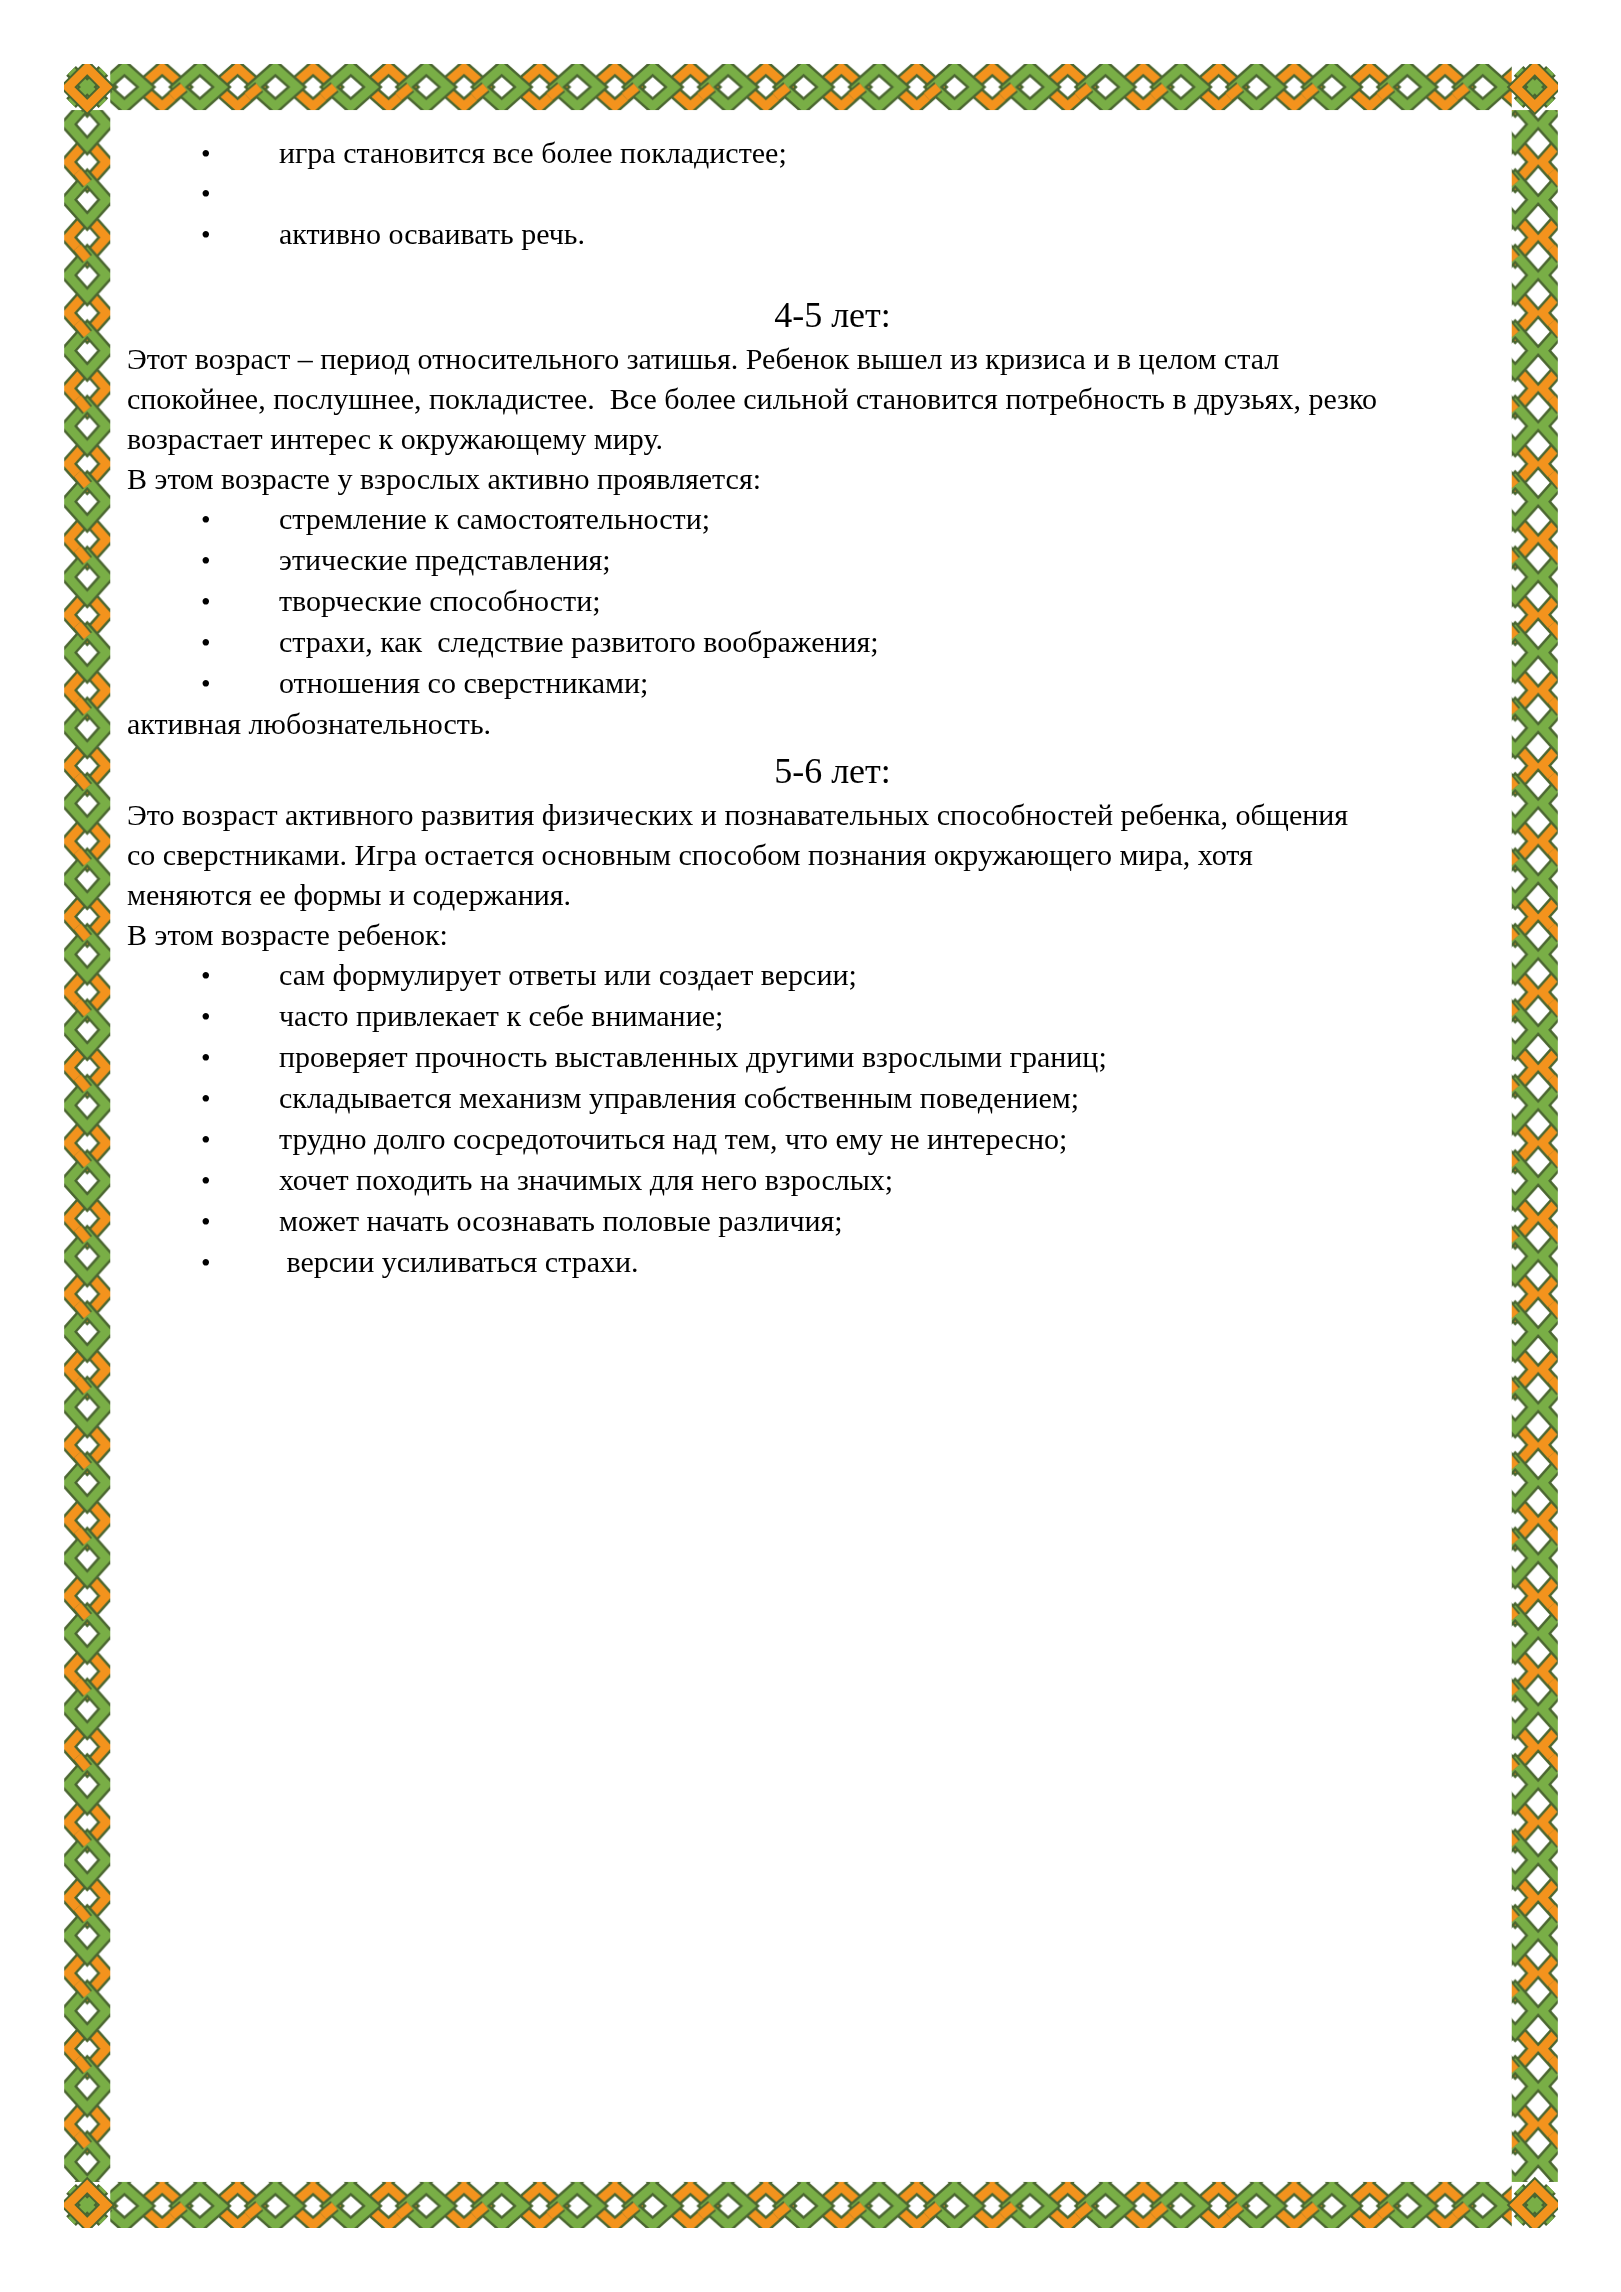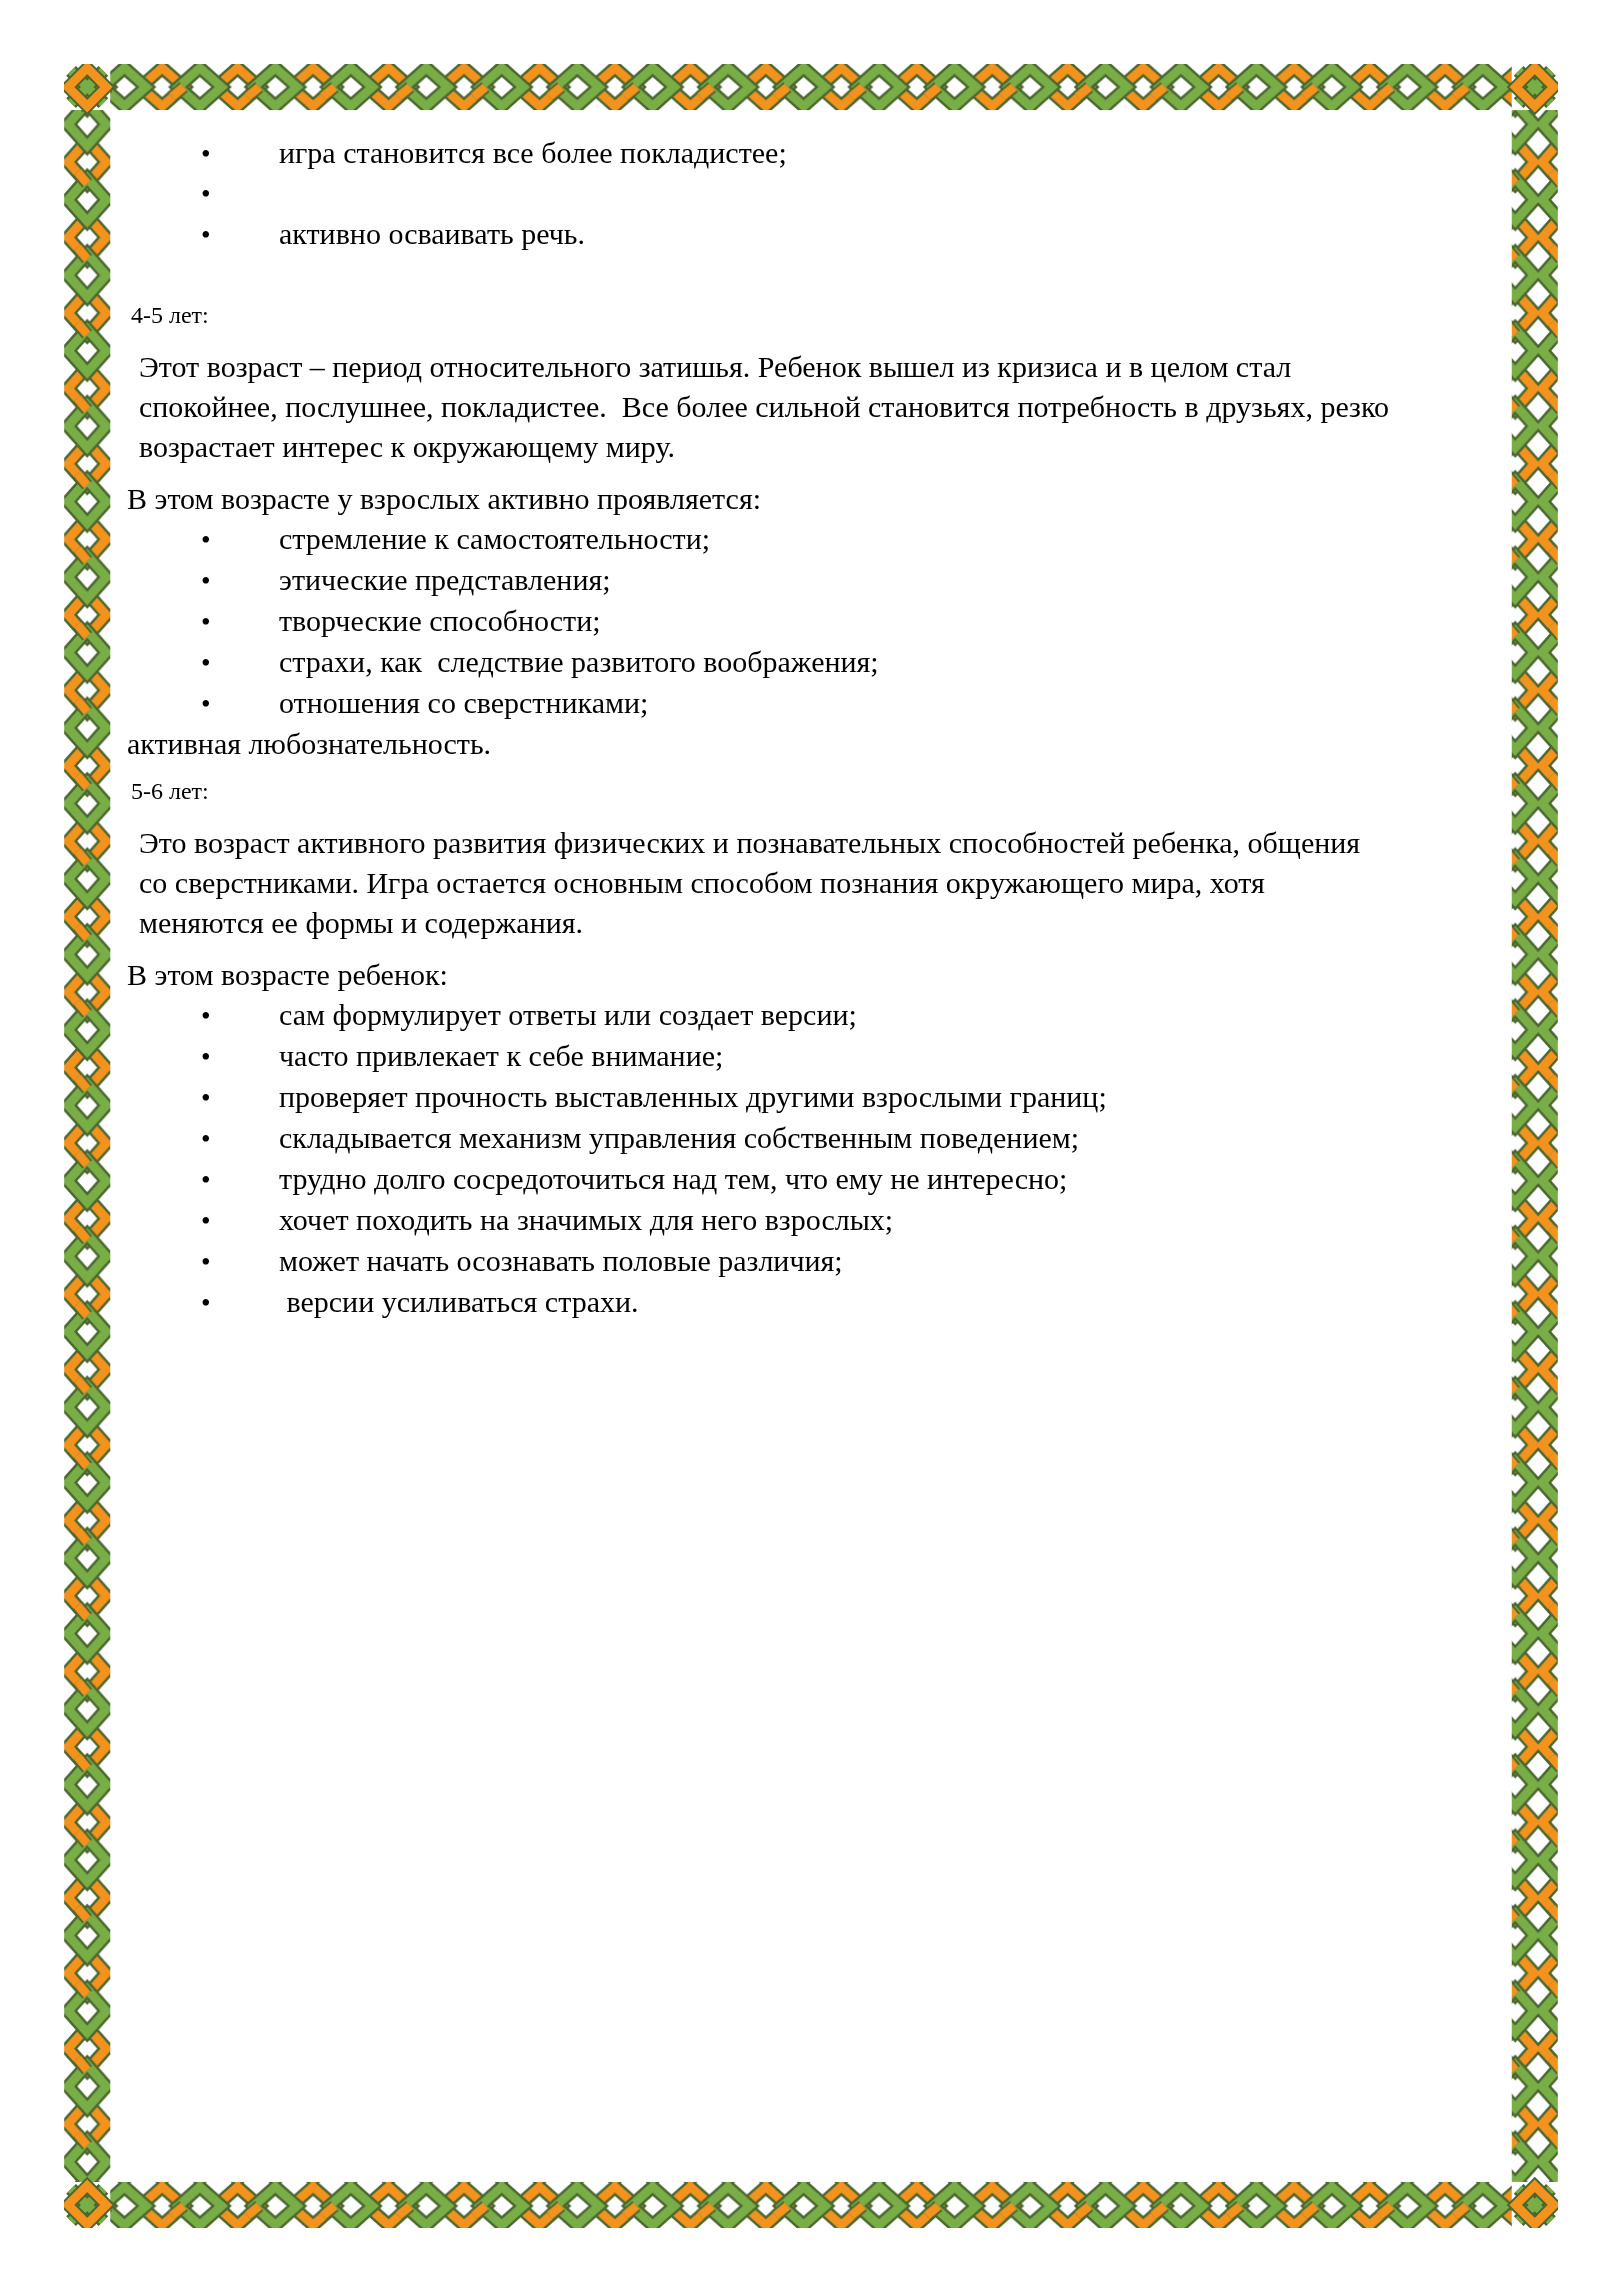--- a/index.html
+++ b/index.html
@@ -32,24 +32,24 @@
   .content {
     position: absolute;
     left: 127px;
     top: 133px;
     width: 1411px;
     z-index: 1;
   }
   .pline { white-space: pre; }
   .age-heading {
     margin: 4px;
-    font-size: 24px;
+    font-size: 36px;
     font-weight: normal;
     line-height: 40px;
-    text-align: left;
+    text-align: center;
     white-space: pre;
   }
   .h-45 { margin-top: 40px; }
   .h-56 { margin-top: 6.9px; }
   ul.blist {
     list-style: none;
     margin: 0;
     padding: 0;
   }
   ul.blist li {
@@ -59,21 +59,21 @@
     line-height: 40px;
   }
   ul.blist li .bullet {
     display: inline-block;
     width: 152px;
     padding-left: 74px;
     box-sizing: border-box;
     font-size: 27.4px;
   }
   ul.blist li .li-text { white-space: pre; }
-  .para { margin: 12px; }
+  .para { margin: 0; }
 </style>
 </head>
 <body>
 
 <div class="border-frame">
   <svg width="1494" height="2164" viewBox="0 0 1524 2208" xmlns="http://www.w3.org/2000/svg">
     <defs>
       <g id="knotTile">
 
         <path d="M23,4 L45,23.5 L23,43 L1,23.5 Z" fill="none" stroke="#4A6630" stroke-width="14"></path>

